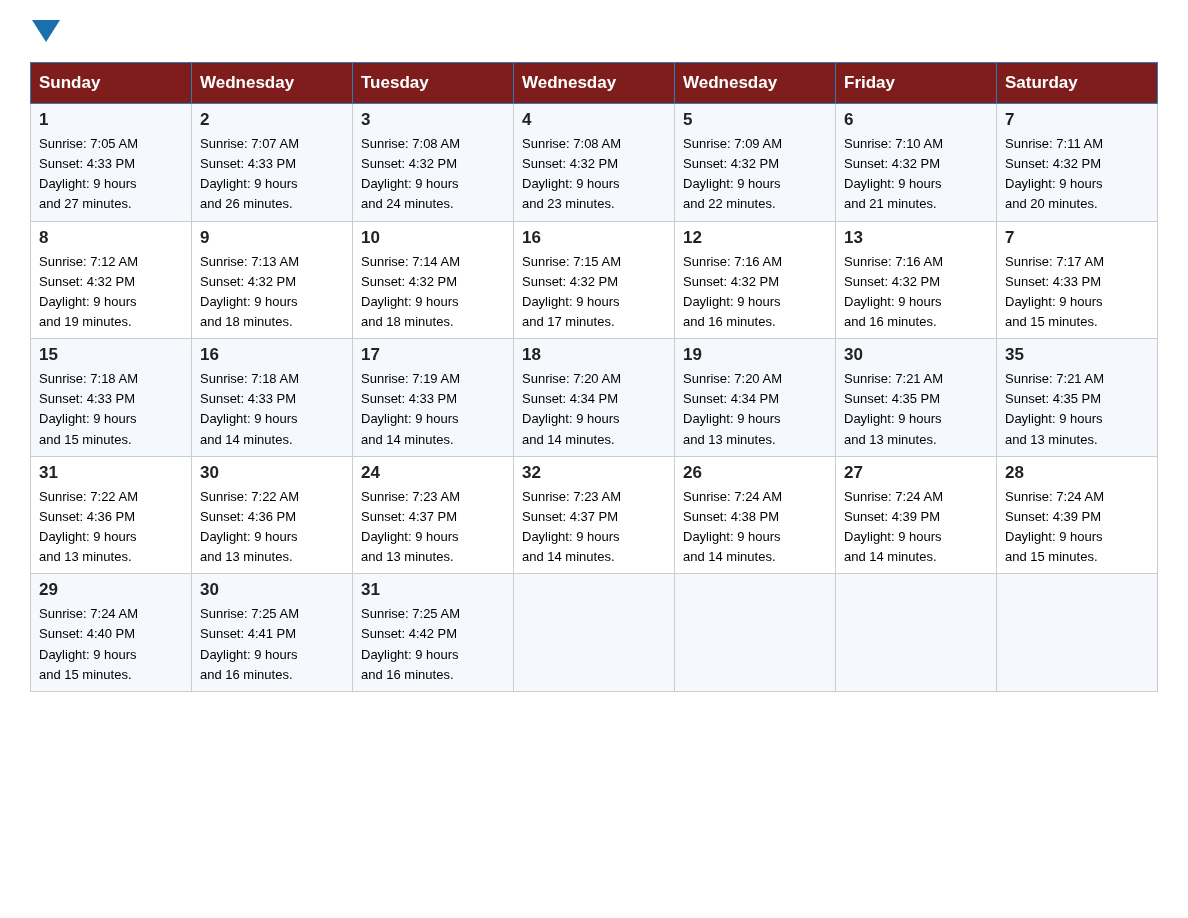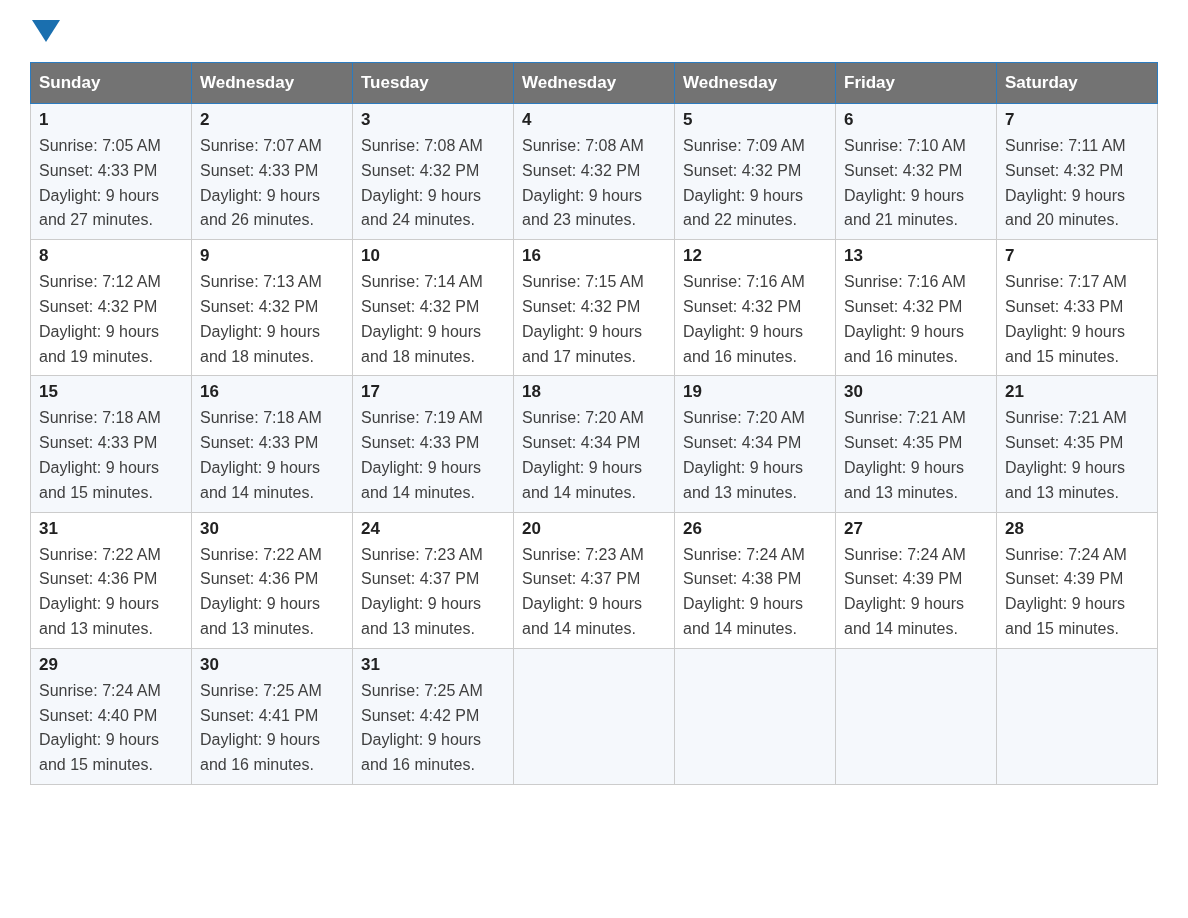--- a/index.html
+++ b/index.html
@@ -55,21 +55,21 @@
     .location {
       font-size: 22px;
       color: #444;
       margin-top: 5px;
     }
     table {
       width: 100%;
       border-collapse: collapse;
     }
     thead tr th {
-      background-color: #737373;
+      background-color: #7f1d1d;
       color: #fff;
       padding: 10px 8px;
       text-align: left;
       font-size: 17px;
       border: 1px solid #2b7bbf;
     }
     tbody tr td {
       border: 1px solid #ccc;
       vertical-align: top;
       padding: 6px 8px;
@@ -82,22 +82,22 @@
     tbody tr:nth-child(even) td {
       background-color: #fff;
     }
     .day-number {
       font-size: 17px;
       font-weight: bold;
       color: #222;
       margin-bottom: 4px;
     }
     .day-info {
-      font-size: 16px;
-      color: #404040;
+      font-size: 13px;
+      color: #000000;
       line-height: 1.55;
     }
     .empty-cell {
       background-color: #fff;
     }
   </style>
 </head>
 <body>
 
 <div class="header">
@@ -208,39 +208,39 @@
         </td>
         <td>
           <div class="day-number">19</div>
           <div class="day-info">Sunrise: 7:20 AM<br>Sunset: 4:34 PM<br>Daylight: 9 hours<br>and 13 minutes.</div>
         </td>
         <td>
           <div class="day-number">30</div>
           <div class="day-info">Sunrise: 7:21 AM<br>Sunset: 4:35 PM<br>Daylight: 9 hours<br>and 13 minutes.</div>
         </td>
         <td>
-          <div class="day-number">21</div>
+          <div class="day-number">35</div>
           <div class="day-info">Sunrise: 7:21 AM<br>Sunset: 4:35 PM<br>Daylight: 9 hours<br>and 13 minutes.</div>
         </td>
       </tr>
       <tr>
         <td>
           <div class="day-number">31</div>
           <div class="day-info">Sunrise: 7:22 AM<br>Sunset: 4:36 PM<br>Daylight: 9 hours<br>and 13 minutes.</div>
         </td>
         <td>
           <div class="day-number">30</div>
           <div class="day-info">Sunrise: 7:22 AM<br>Sunset: 4:36 PM<br>Daylight: 9 hours<br>and 13 minutes.</div>
         </td>
         <td>
           <div class="day-number">24</div>
           <div class="day-info">Sunrise: 7:23 AM<br>Sunset: 4:37 PM<br>Daylight: 9 hours<br>and 13 minutes.</div>
         </td>
         <td>
-          <div class="day-number">20</div>
+          <div class="day-number">32</div>
           <div class="day-info">Sunrise: 7:23 AM<br>Sunset: 4:37 PM<br>Daylight: 9 hours<br>and 14 minutes.</div>
         </td>
         <td>
           <div class="day-number">26</div>
           <div class="day-info">Sunrise: 7:24 AM<br>Sunset: 4:38 PM<br>Daylight: 9 hours<br>and 14 minutes.</div>
         </td>
         <td>
           <div class="day-number">27</div>
           <div class="day-info">Sunrise: 7:24 AM<br>Sunset: 4:39 PM<br>Daylight: 9 hours<br>and 14 minutes.</div>
         </td>

